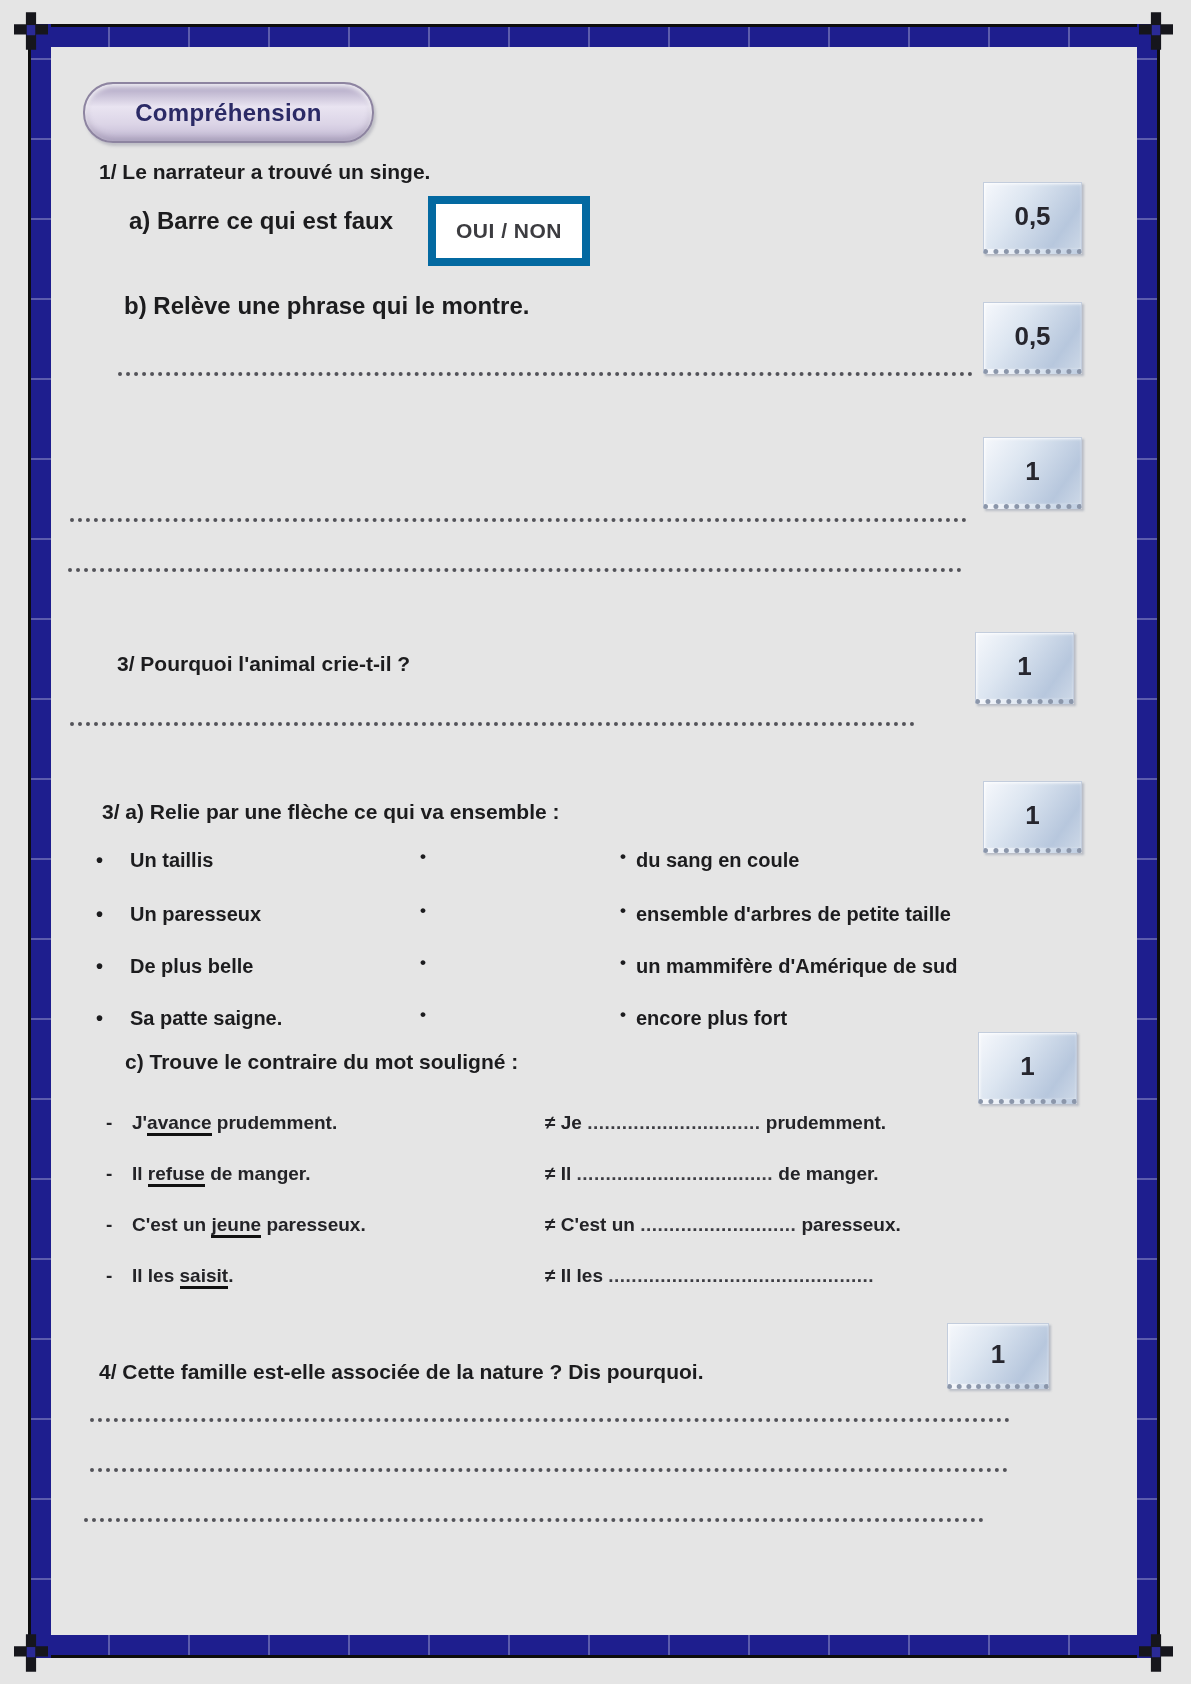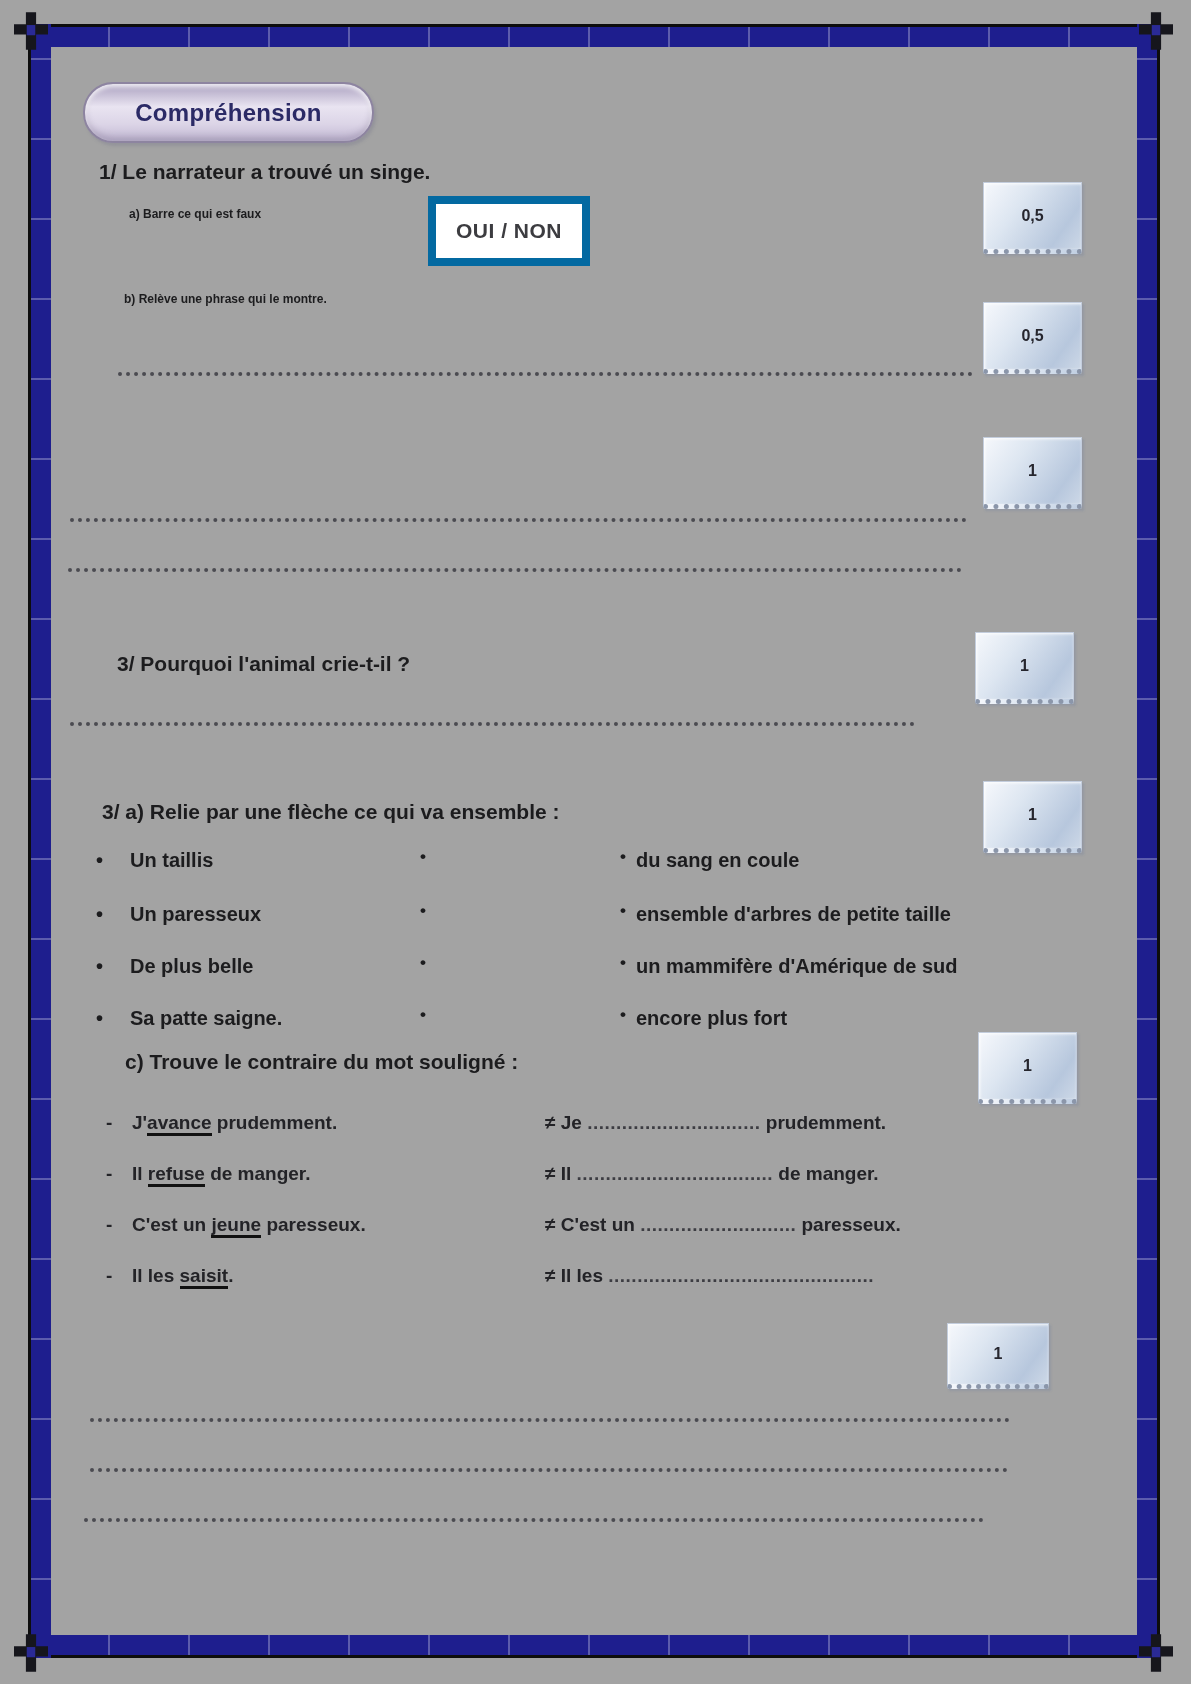--- a/index.html
+++ b/index.html
@@ -1,19 +1,19 @@
 <!DOCTYPE html>
 <html><head>
 <meta charset="utf-8">
 <style>
   html,body{margin:0;padding:0;background:#ffffff;}
   .page{
     position:relative;
     width:1191px;height:1684px;
-    background:#a3a3a3;
+    background:#e5e5e5;
     overflow:hidden;
     font-family:"Liberation Sans","DejaVu Sans",sans-serif;
     color:#1c1c1e;
   }
   
   .band{position:absolute;background:#1e1e8e;}
   .band.h{background-image:repeating-linear-gradient(90deg,transparent 0 78px,rgba(255,255,255,.28) 78px 80px);}
   .band.v{background-image:repeating-linear-gradient(0deg,transparent 0 78px,rgba(255,255,255,.28) 78px 80px);}
   .band.top{left:30px;right:33px;top:24px;height:20px;border-top:3px solid #0d0d0d;}
   .band.bottom{left:30px;right:33px;bottom:26px;height:20px;border-bottom:3px solid #0d0d0d;}
@@ -30,37 +30,37 @@
     position:absolute;left:83px;top:82px;width:287px;height:57px;
     border-radius:30px;
     border:2px solid #8d84a0;
     background:linear-gradient(180deg,#aba1c0 0%,#e9e4f1 40%,#dcd5e7 70%,#c2b8d3 100%);
     box-shadow:inset 0 3px 4px rgba(255,255,255,.8), inset 0 -4px 6px rgba(90,80,110,.25), 2px 3px 3px rgba(120,120,140,.35);
     display:flex;align-items:center;justify-content:center;
     font-size:24px;font-weight:bold;color:#2b2a66;letter-spacing:.3px;
   }
   
   .t{position:absolute;font-weight:bold;font-size:21px;white-space:nowrap;margin-left:29px;}
-  .sub{font-size:12px;}
+  .sub{font-size:24px;}
   
   .ouinon{
     position:absolute;left:428px;top:196px;width:146px;height:54px;
     border:8px solid #0369a1;background:#fff;
     display:flex;align-items:center;justify-content:center;
     font-size:21px;font-weight:600;color:#3c3c40;letter-spacing:.5px;
   }
   
   .score{
     position:absolute;width:97px;height:66px;
     background:linear-gradient(125deg,#f6f8fc 0%,#dde6f1 35%,#b7c7dd 78%,#cdd8e7 100%);
     border:1px solid #c3cddd;
     border-bottom:5px dotted #8b96aa;
     box-shadow:2px 2px 2px rgba(130,140,160,.45), inset 1px 1px 3px rgba(255,255,255,.9);
     display:flex;align-items:center;justify-content:center;
-    font-size:16px;font-weight:bold;color:#26262e;
+    font-size:26px;font-weight:bold;color:#26262e;
   }
   .score.small{width:100px;height:60px;}
   
   .dotline{position:absolute;height:0;border-bottom:4px dotted #3f3f46;opacity:.88;}
   
   .mrow{position:absolute;left:0;width:100%;height:32px;font-weight:bold;font-size:20px;}
   .mrow .lb{position:absolute;left:96px;top:0;font-size:20px;}
   .mrow .ltext{position:absolute;left:130px;top:0;}
   .mrow .mdot{position:absolute;left:420px;top:-2px;font-size:17px;}
   .mrow .rdot{position:absolute;left:620px;top:-2px;font-size:17px;}
@@ -170,18 +170,19 @@
     <span class="dash">-</span>
     <span class="cleft"><span>C'est un </span><span class="u">jeune</span><span> paresseux.</span></span>
     <span class="cright"><span>≠ C'est un </span><span class="dots">...........................</span><span> paresseux.</span></span>
   </div>
   <div class="crow" style="top:1265px">
     <span class="dash">-</span>
     <span class="cleft"><span>Il les </span><span class="u">saisit</span><span>.</span></span>
     <span class="cright"><span>≠ Il les </span><span class="dots">..............................................</span><span></span></span>
   </div>
 
+  <div class="t" style="left:70px;top:1360px">4/ Cette famille est-elle associée de la nature ? Dis pourquoi.</div>
   <div class="score small" style="left:947px;top:1323px">1</div>
   <div class="dotline" style="left:90px;top:1418px;width:920px"></div>
   <div class="dotline" style="left:90px;top:1468px;width:918px"></div>
   <div class="dotline" style="left:84px;top:1518px;width:900px"></div>
 
 </div>
 
 </body></html>

